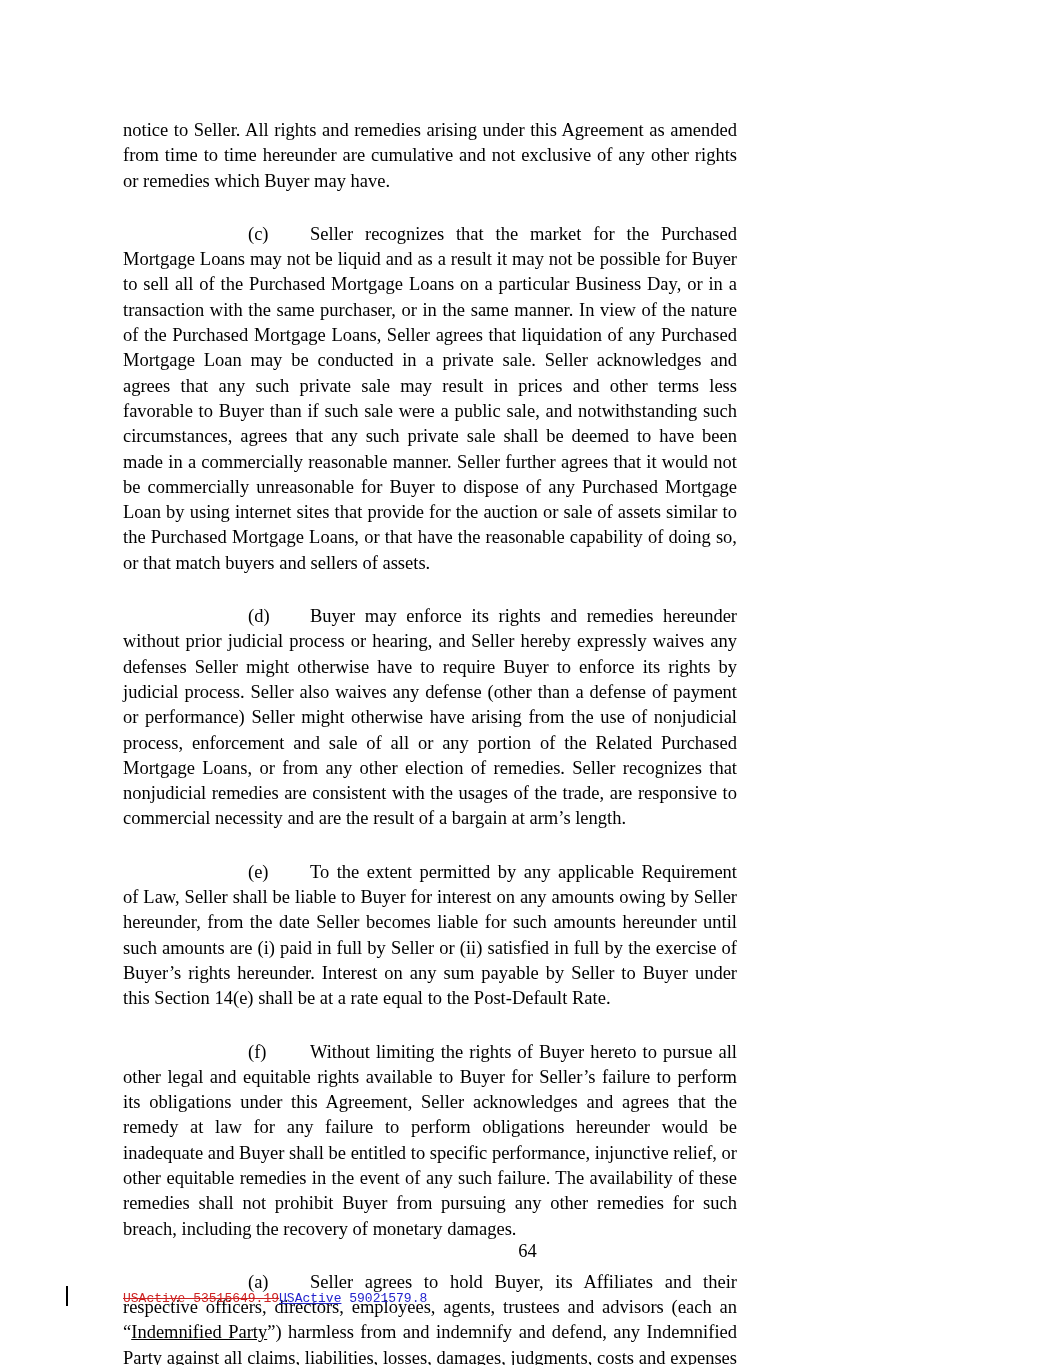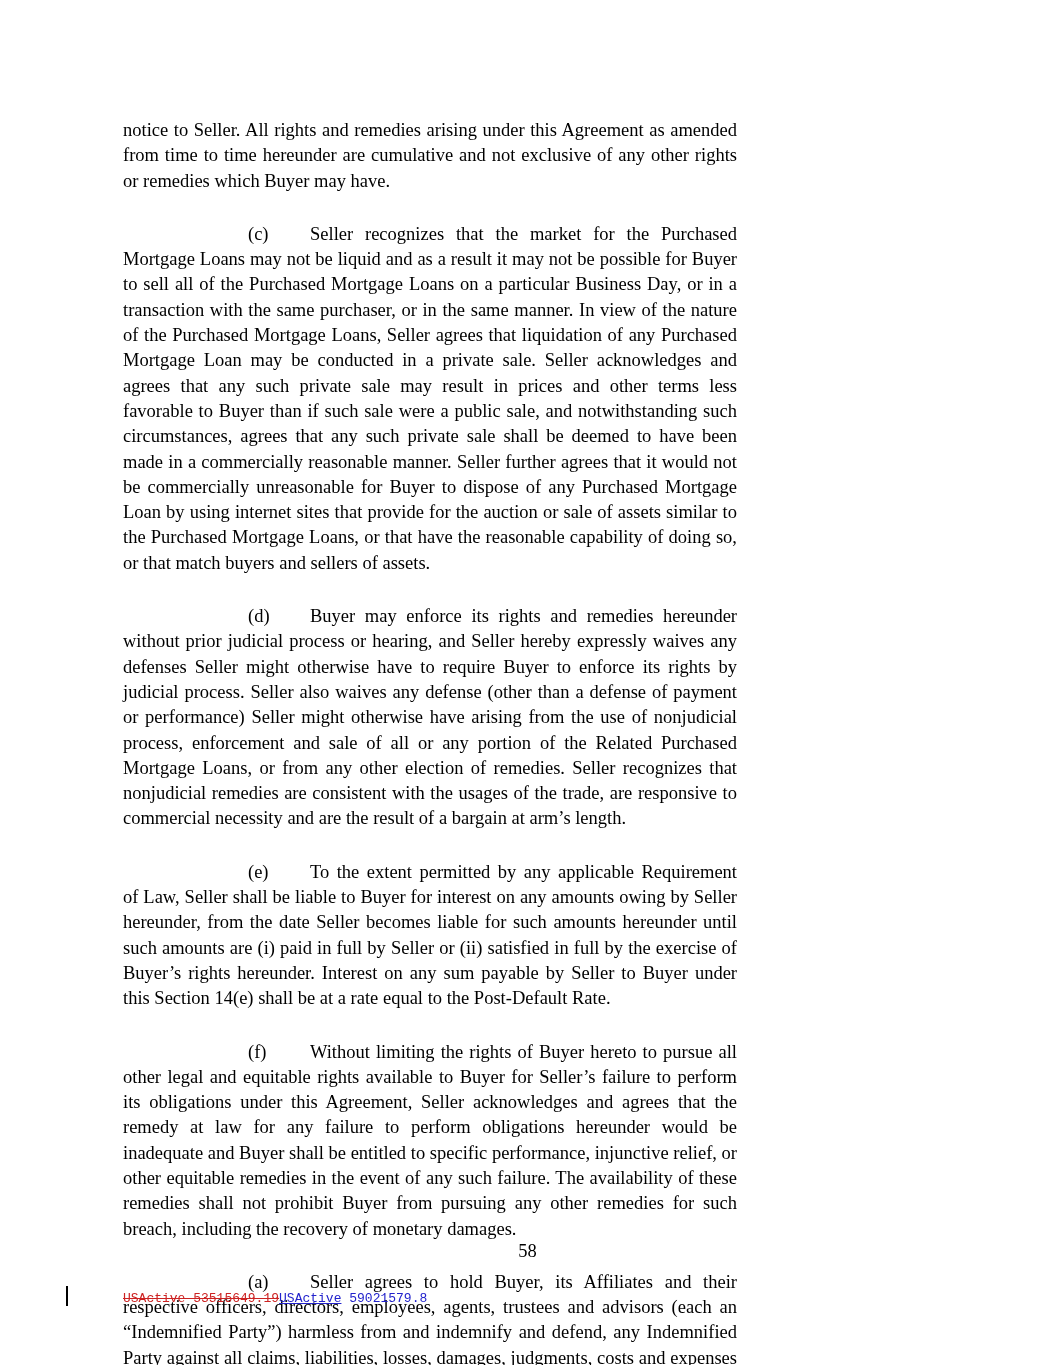--- a/index.html
+++ b/index.html
@@ -32,21 +32,21 @@
     text-indent: 0;
     width: 62px;
   }
   .heading {
     font-size: 18.5px;
     line-height: 25.3px;
     font-weight: bold;
     margin: 0 0 16px 0;
     text-align: left;
   }
-  .underline { }
+  .underline { text-decoration: underline; }
   .page-number {
     position: absolute;
     left: 0; top: 1241px;
     width: 1055px;
     text-align: center;
     font-size: 18.5px;
   }
   .footer {
     position: absolute;
     left: 123px; top: 1291px;
@@ -70,17 +70,17 @@
   <div>
       <p class="para"><span>notice to Seller. All rights and remedies arising under this Agreement as amended from time to time hereunder are cumulative and not exclusive of any other rights or remedies which Buyer may have.</span></p>
       <p class="para lettered"><span class="plbl">(c)</span><span>Seller recognizes that the market for the Purchased Mortgage Loans may not be liquid and as a result it may not be possible for Buyer to sell all of the Purchased Mortgage Loans on a particular Business Day, or in a transaction with the same purchaser, or in the same manner. In view of the nature of the Purchased Mortgage Loans, Seller agrees that liquidation of any Purchased Mortgage Loan may be conducted in a private sale. Seller acknowledges and agrees that any such private sale may result in prices and other terms less favorable to Buyer than if such sale were a public sale, and notwithstanding such circumstances, agrees that any such private sale shall be deemed to have been made in a commercially reasonable manner. Seller further agrees that it would not be commercially unreasonable for Buyer to dispose of any Purchased Mortgage Loan by using internet sites that provide for the auction or sale of assets similar to the Purchased Mortgage Loans, or that have the reasonable capability of doing so, or that match buyers and sellers of assets.</span></p>
       <p class="para lettered"><span class="plbl">(d)</span><span>Buyer may enforce its rights and remedies hereunder without prior judicial process or hearing, and Seller hereby expressly waives any defenses Seller might otherwise have to require Buyer to enforce its rights by judicial process. Seller also waives any defense (other than a defense of payment or performance) Seller might otherwise have arising from the use of nonjudicial process, enforcement and sale of all or any portion of the Related Purchased Mortgage Loans, or from any other election of remedies. Seller recognizes that nonjudicial remedies are consistent with the usages of the trade, are responsive to commercial necessity and are the result of a bargain at arm’s length.</span></p>
       <p class="para lettered"><span class="plbl">(e)</span><span>To the extent permitted by any applicable Requirement of Law, Seller shall be liable to Buyer for interest on any amounts owing by Seller hereunder, from the date Seller becomes liable for such amounts hereunder until such amounts are (i) paid in full by Seller or (ii) satisfied in full by the exercise of Buyer’s rights hereunder. Interest on any sum payable by Seller to Buyer under this Section 14(e) shall be at a rate equal to the Post-Default Rate.</span></p>
       <p class="para lettered"><span class="plbl">(f)</span><span>Without limiting the rights of Buyer hereto to pursue all other legal and equitable rights available to Buyer for Seller’s failure to perform its obligations under this Agreement, Seller acknowledges and agrees that the remedy at law for any failure to perform obligations hereunder would be inadequate and Buyer shall be entitled to specific performance, injunctive relief, or other equitable remedies in the event of any such failure. The availability of these remedies shall not prohibit Buyer from pursuing any other remedies for such breach, including the recovery of monetary damages.</span></p>
       <p class="para lettered"><span class="plbl">(a)</span><span>Seller agrees to hold Buyer, its Affiliates and their respective officers, directors, employees, agents, trustees and advisors (each an “</span><span class="underline">Indemnified Party</span><span>”) harmless from and indemnify and defend, any Indemnified Party against all claims, liabilities, losses, damages, judgments, costs and expenses of any kind which may be imposed on, incurred by or asserted against such Indemnified Party (collectively, “</span><span class="underline">Costs</span><span>”), relating to or arising out of this</span></p>
     </div>
 </div>
 
-<div class="page-number">58</div>
+<div class="page-number">64</div>
 
 <div class="change-bar"></div>
 
 <div class="footer"><span class="footer-deleted" style="color: rgb(204, 34, 34);">USActive 53515649.19</span><span class="footer-inserted-word" style="color: rgb(34, 34, 204);">USActive</span><span class="footer-inserted-number" style="color: rgb(34, 34, 204);"> 59021579.8</span></div>
 
 </body></html>

